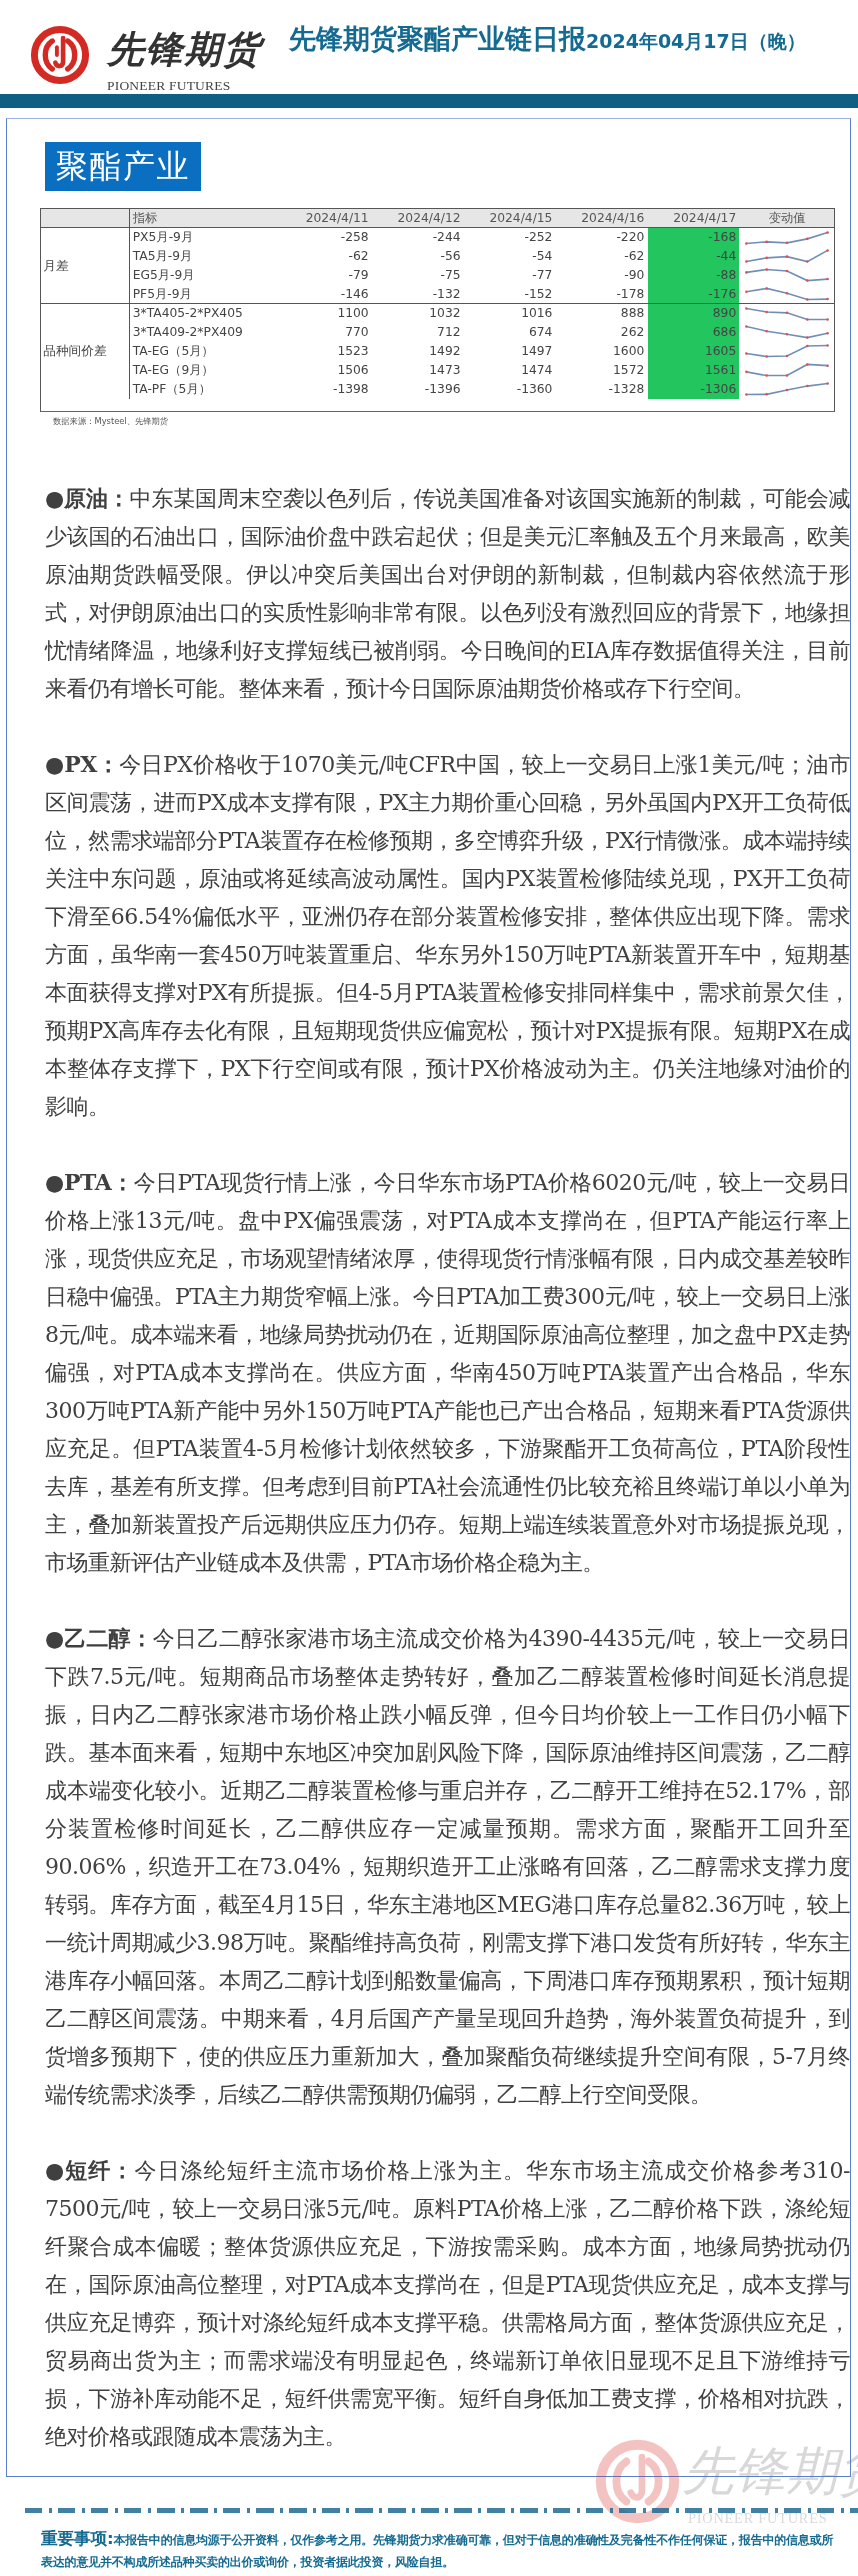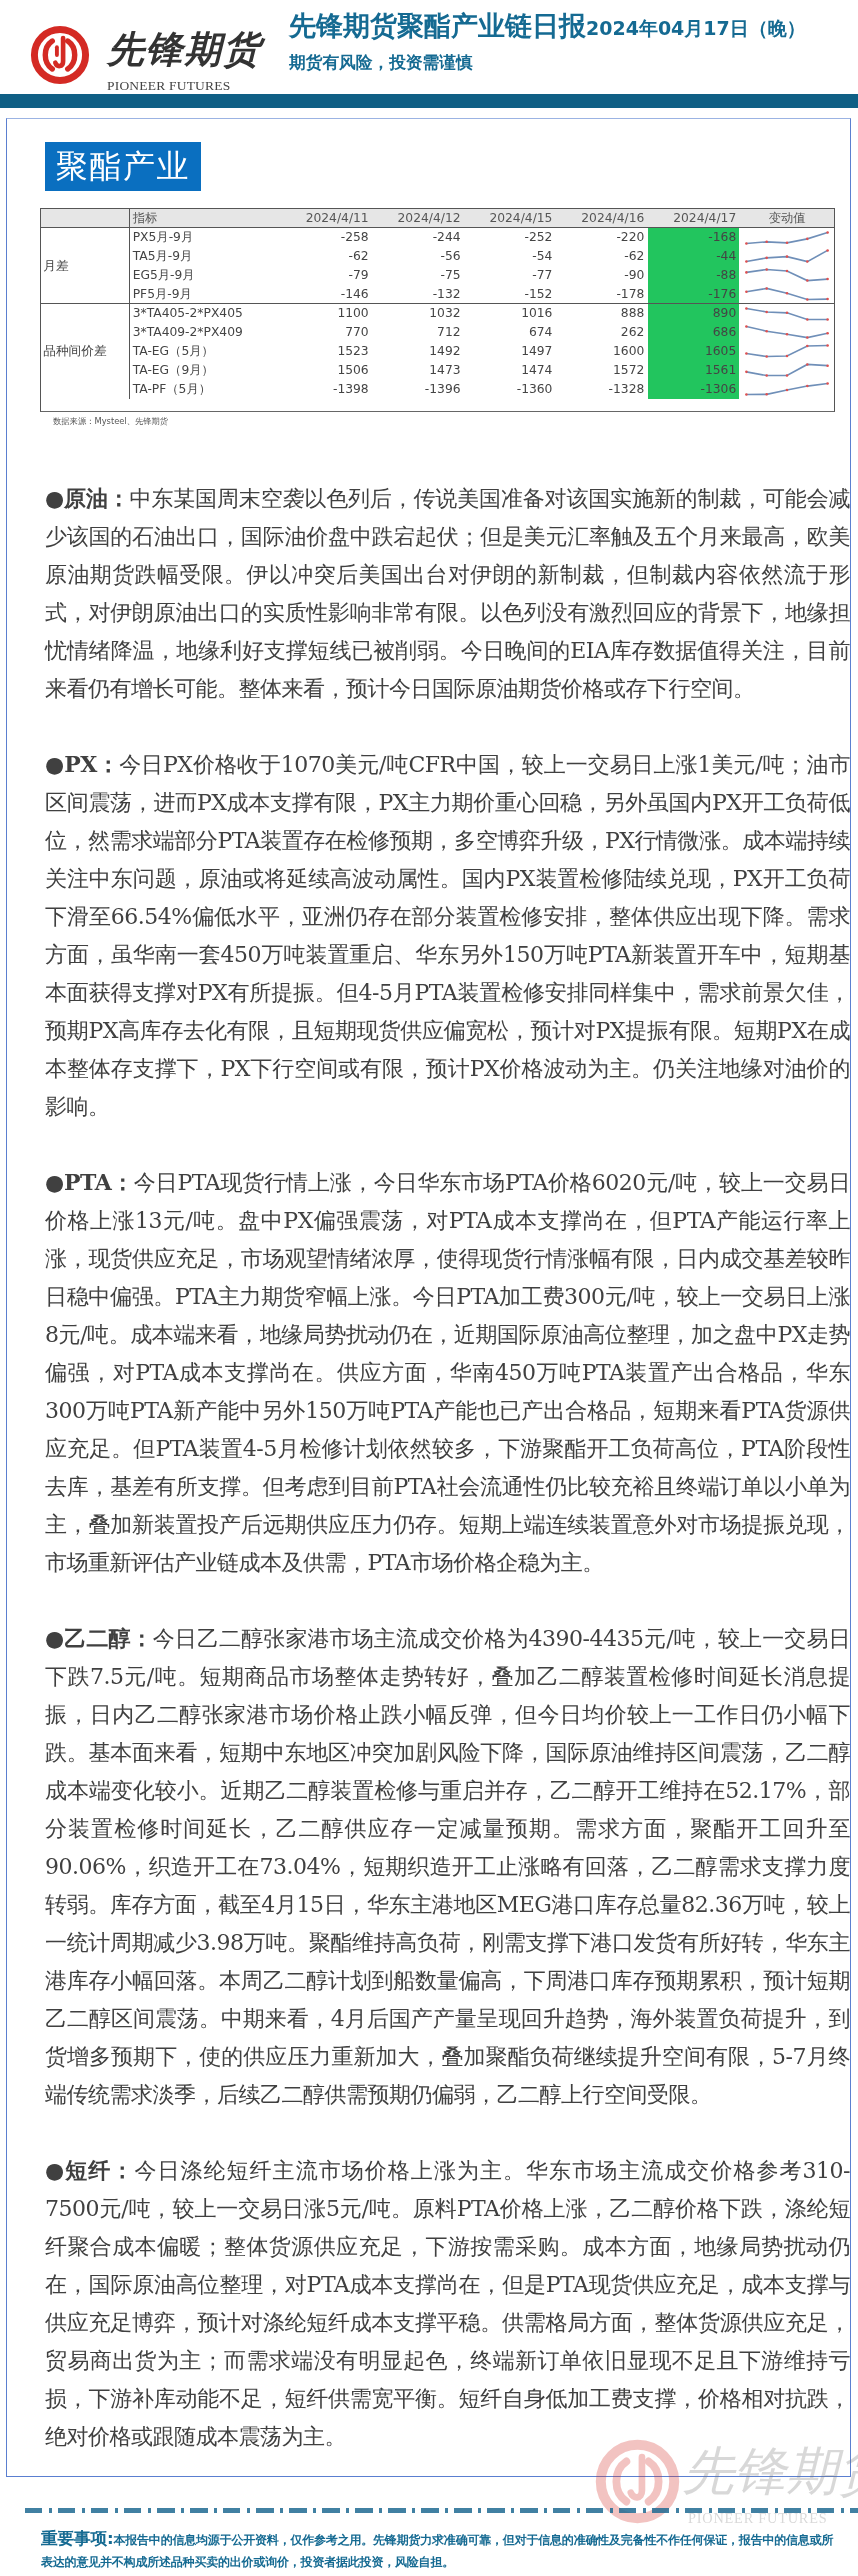--- a/index.html
+++ b/index.html
@@ -5,21 +5,21 @@
   * { box-sizing: border-box; margin: 0; padding: 0; }
   html, body { width: 859px; background: #ffffff; }
   body { font-family: "DejaVu Serif", "Liberation Serif", serif; color: #1a1a1a; position: relative; height: 2576px; overflow: hidden; }
 
   
   .header { position: absolute; left: 0; top: 0; width: 859px; height: 94px; background: #fff; }
   .logo { position: absolute; left: 29px; top: 22px; width: 239px; height: 70px; }
   .logo-mark { position: absolute; left: 0; top: 1.6px; width: 62px; height: 62px; }
   .logo-cn { position: absolute; left: 78px; top: 3.2px; font-family: "DejaVu Serif", serif; font-size: 37px; font-weight: bold; color: #333; letter-spacing: 1.6px; font-style: italic; white-space: nowrap; }
   .logo-en { position: absolute; left: 78px; top: 56px; font-family: "Liberation Serif", serif; font-size: 13.5px; color: #444; letter-spacing: 0.2px; white-space: nowrap; }
-  .title-wrap { position: absolute; left: 289px; top: 9px; }
+  .title-wrap { position: absolute; left: 289px; top: 22px; }
   .title-main { font-family: "DejaVu Sans", sans-serif; font-size: 27px; font-weight: bold; color: #156a92; white-space: nowrap; line-height: 33px; }
   .title-date { font-size: 19px; font-weight: bold; color: #156a92; }
   .title-sub { font-family: "DejaVu Sans", sans-serif; font-size: 16.7px; font-weight: bold; color: #156a92; margin-top: 6.4px; white-space: nowrap; }
   .header-bar { position: absolute; left: 0; top: 94px; width: 859px; height: 14.3px; background: #0f5f85; }
 
   
   .frame { position: absolute; left: 6.4px; top: 118px; width: 845px; height: 2359px; border: 1.6px solid #5b7fd0; border-top-color: #9bb3e3; background: #fff; }
 
   .section-tag { position: absolute; left: 45px; top: 142px; width: 156px; height: 49px; background: #0a6fc0; color: #fff; font-family: "DejaVu Sans", sans-serif; font-size: 32px; line-height: 49px; text-align: center; letter-spacing: 1.6px; }
 
@@ -67,21 +67,20 @@
       <path d="M44 18 L44 48 C44 56,36 56,34 50" fill="none" stroke="#d42a24" stroke-width="6" stroke-linecap="round"></path>
       <path d="M36 30 L36 40" stroke="#d42a24" stroke-width="5" stroke-linecap="round"></path>
     </svg>
     <div class="logo-cn">先锋期货</div>
     <div class="logo-en">PIONEER FUTURES</div>
   </div>
   <div class="title-wrap">
     <div class="title-main">
       <span>先锋期货聚酯产业链日报</span><span class="title-date">2024年04月17日（晚）</span>
     </div>
-    <div class="title-sub">期货有风险，投资需谨慎</div>
   </div>
 </div>
 <div class="header-bar"></div>
 
 <div class="frame"></div>
 
 <div class="section-tag">聚酯产业链</div>
 
 <table class="tbl" id="spread-table">
   <thead>

